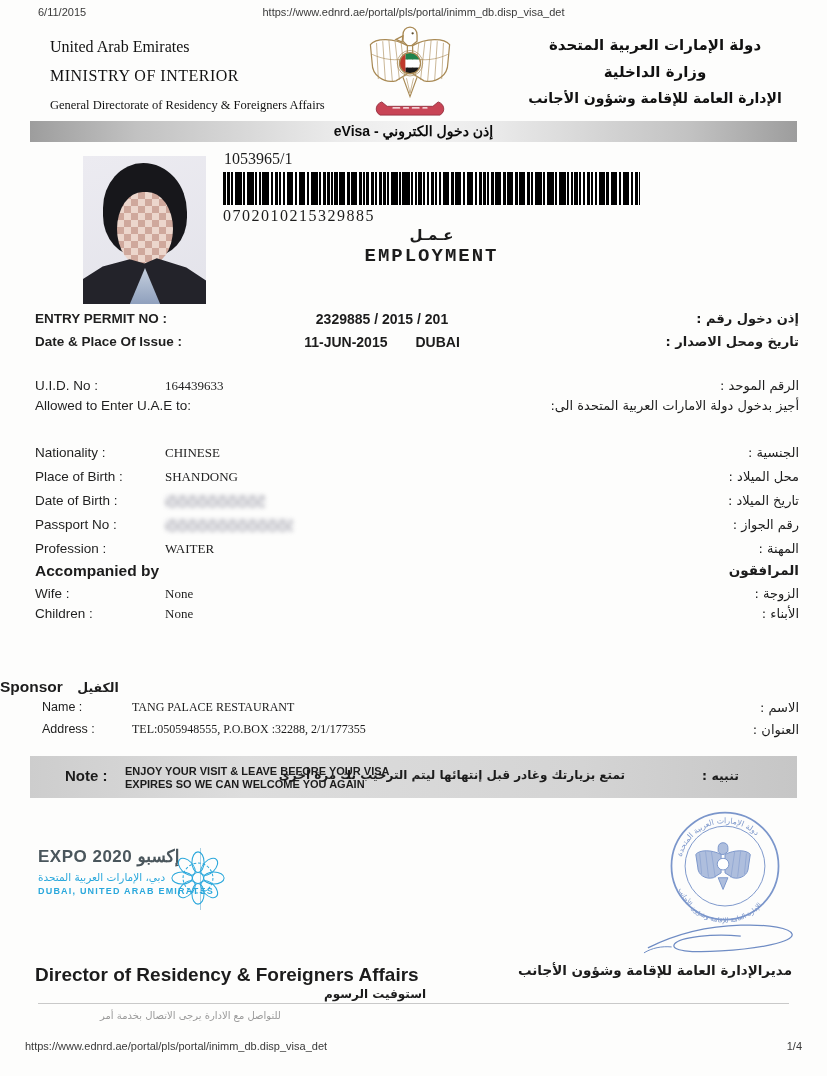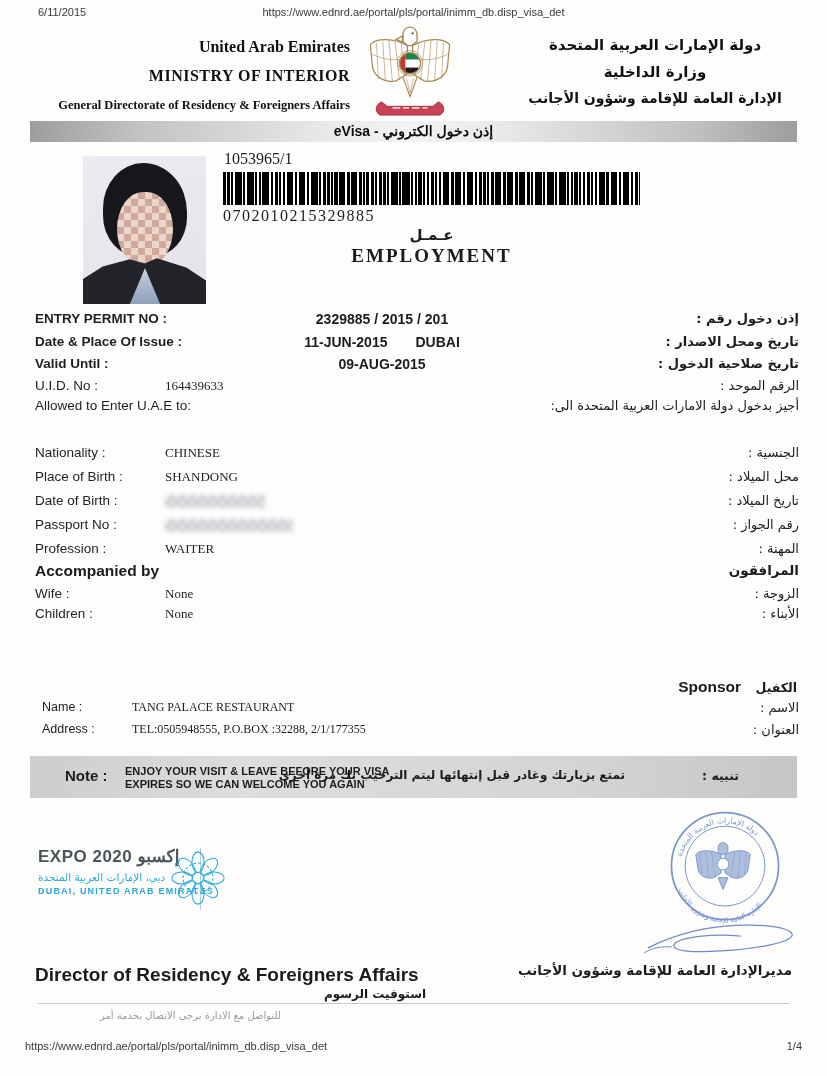--- a/index.html
+++ b/index.html
@@ -6,22 +6,22 @@
   .page{position:relative;width:827px;height:1076px;background:#fdfdfc;overflow:hidden;
         font-family:"Liberation Sans",sans-serif;color:#1c1c1c;}
 
   
   .b-date{position:absolute;top:6px;left:38px;font-size:11px;color:#3a3a3a;}
   .b-url{position:absolute;top:6px;left:0;right:0;text-align:center;font-size:11px;color:#3a3a3a;}
   .f-url{position:absolute;top:1040px;left:25px;font-size:11px;color:#3a3a3a;}
   .f-page{position:absolute;top:1040px;right:25px;font-size:11px;color:#3a3a3a;}
 
   
-  .hdr-en{position:absolute;left:50px;top:38px;width:300px;text-align:right;
-          font-family:"Liberation Serif",serif;font-weight:bold;color:#111;}
+  .hdr-en{position:absolute;left:50px;top:38px;width:300px;text-align:left;
+          font-family:"Liberation Serif",serif;font-weight:normal;color:#111;}
   .hdr-en .l1{font-size:16px;margin-bottom:11px;}
   .hdr-en .l2{font-size:16px;margin-bottom:13px;letter-spacing:.5px;}
   .hdr-en .l3{font-size:12.5px;}
   .emblem{position:absolute;left:366px;top:24px;width:88px;height:96px;}
   .hdr-ar{position:absolute;left:510px;top:36px;width:290px;text-align:center;direction:rtl;
           font-family:"DejaVu Sans",sans-serif;font-weight:bold;color:#111;}
   .hdr-ar div{font-size:15px;margin-bottom:9px;}
   .hdr-ar div:last-child{font-size:14px;}
 
   
@@ -51,41 +51,41 @@
      background-image:
        repeating-linear-gradient(90deg,#000 0 2px,transparent 2px 4px),
        repeating-linear-gradient(90deg,#000 0 1px,transparent 1px 6px),
        repeating-linear-gradient(90deg,#000 0 3px,transparent 3px 13px),
        repeating-linear-gradient(90deg,transparent 0 9px,#000 9px 10px,transparent 10px 17px);}
   .barcode-num{position:absolute;left:223px;top:207px;font-family:"Liberation Serif",serif;
      font-size:16px;letter-spacing:1.5px;}
   .type-ar{position:absolute;left:223px;top:226px;width:417px;text-align:center;direction:rtl;
      font-family:"DejaVu Sans",sans-serif;font-weight:bold;font-size:15px;}
   .type-en{position:absolute;left:223px;top:245px;width:417px;text-align:center;
-     font-family:Liberation Serif, serif;font-weight:bold;font-size:19px;letter-spacing:2px;}
+     font-family:Liberation Mono, monospace;font-weight:bold;font-size:19px;letter-spacing:2px;}
 
   
   .row{position:absolute;left:0;right:0;height:20px;font-size:13.5px;}
   .row .lab{position:absolute;left:35px;white-space:nowrap;color:#1f1f1f;}
   .row .val{position:absolute;left:165px;font-family:"Liberation Serif",serif;font-size:13px;color:#222;white-space:nowrap;}
   .row .val2{position:absolute;left:283px;width:198px;text-align:center;font-weight:bold;font-size:14px;white-space:nowrap;}
   .row .ar{position:absolute;right:28px;direction:rtl;font-family:"DejaVu Sans",sans-serif;font-size:13px;white-space:nowrap;}
   .row.bold .lab,.row.bold .ar{font-weight:bold;}
   .issue-val{display:flex;justify-content:center;gap:28px;}
   .redact{position:absolute;top:2px;height:13px;border-radius:2px;filter:blur(2.2px);opacity:.8;
      background-image:
        linear-gradient(45deg,#b9b9c0 25%,transparent 25%,transparent 75%,#b9b9c0 75%),
        linear-gradient(45deg,#b9b9c0 25%,#e6e6ea 25%,#e6e6ea 75%,#b9b9c0 75%);
      background-size:10px 10px;background-position:0 0,5px 5px;}
   .sec-head{position:absolute;left:0;right:0;height:22px;}
   .sec-head .en{position:absolute;left:35px;font-weight:bold;font-size:15.5px;}
   .sec-head .ar{position:absolute;right:28px;direction:rtl;font-family:"DejaVu Sans",sans-serif;font-weight:bold;font-size:13.5px;}
 
   
-  .sponsor-head{position:absolute;left:0;right:30px;top:678px;text-align:right;}
+  .sponsor-head{position:absolute;left:0;right:30px;top:678px;text-align:left;}
   .sponsor-head .en{font-weight:bold;font-size:15.5px;}
   .sponsor-head .ar{font-family:"DejaVu Sans",sans-serif;font-weight:bold;font-size:12.5px;margin-left:10px;direction:rtl;display:inline-block;}
   .row .lab-s{position:absolute;left:42px;font-size:12.5px;}
   .row .val-s{position:absolute;left:132px;font-family:"Liberation Serif",serif;font-size:12px;white-space:nowrap;}
 
   
   .note-bar{position:absolute;left:30px;top:756px;width:767px;height:42px;
      background:linear-gradient(90deg,#cdcdcd,#dddddd 28%,#d4d4d4 72%,#c6c6c6);}
   .note-bar .nlab{position:absolute;left:35px;top:11px;font-weight:bold;font-size:15px;}
   .note-bar .ntxt{position:absolute;left:95px;top:9px;font-weight:bold;font-size:11px;line-height:13px;}
@@ -192,25 +192,20 @@
     <span class="val2">2329885 / 2015 / 201</span>
     <span class="ar">إذن دخول رقم :</span>
   </div>
   <div class="row bold" style="top:334px">
     <span class="lab">Date &amp; Place Of Issue :</span>
     <span class="val2 issue-val">
       <span>11-JUN-2015</span>
       <span>DUBAI</span>
     </span>
     <span class="ar">تاريخ ومحل الاصدار :</span>
-  </div>
-  <div class="row bold" style="top:356px">
-    <span class="lab">Valid Until :</span>
-    <span class="val2">09-AUG-2015</span>
-    <span class="ar">تاريخ صلاحية الدخول :</span>
   </div>
   <div class="row" style="top:378px">
     <span class="lab">U.I.D. No :</span>
     <span class="val">164439633</span>
     <span class="ar">الرقم الموحد :</span>
   </div>
   <div class="row" style="top:398px">
     <span class="lab">Allowed to Enter U.A.E to:</span>
     <span class="ar">أجيز بدخول دولة الامارات العربية المتحدة الى:</span>
   </div>

